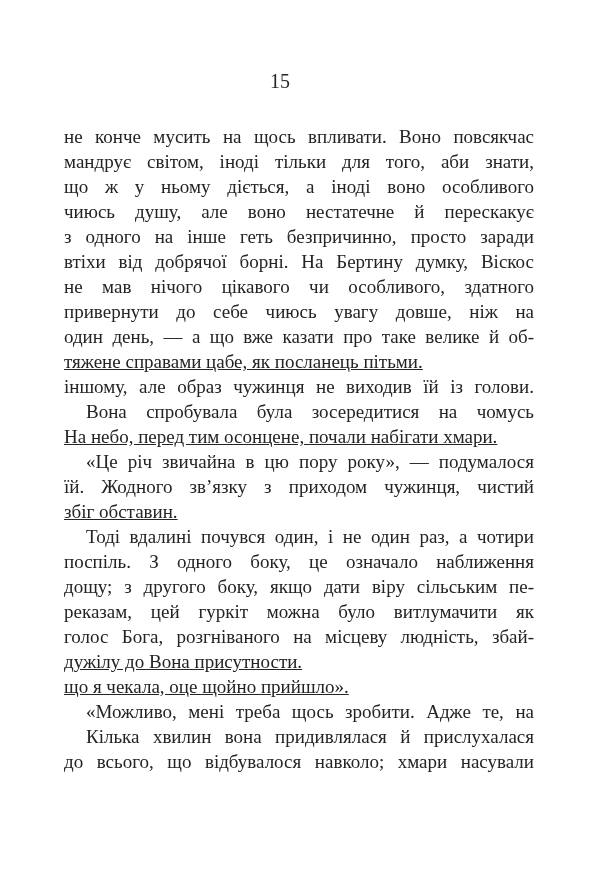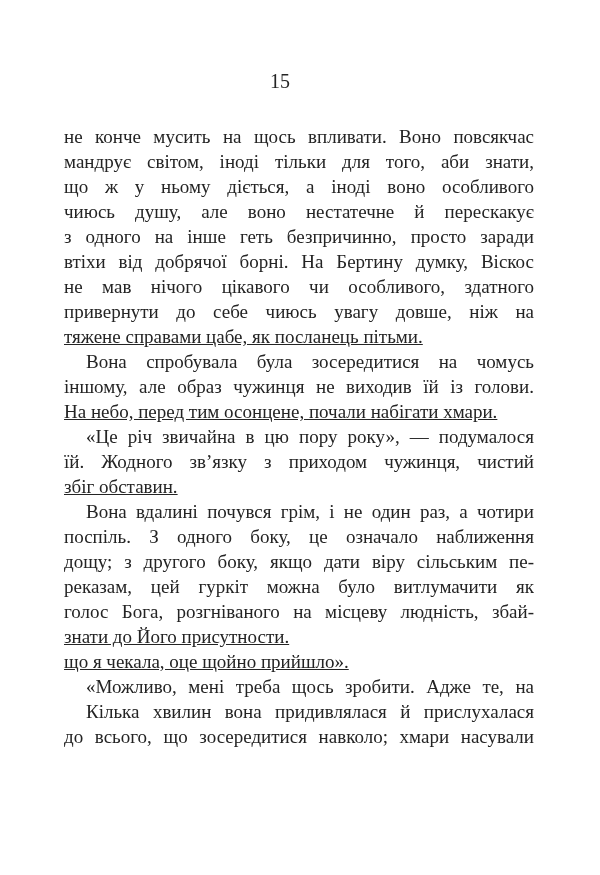--- a/index.html
+++ b/index.html
@@ -59,42 +59,43 @@
   <div class="text-block">
       <div class="paragraph">
         <div class="line">не конче мусить на щось впливати. Воно повсякчас</div>
         <div class="line">мандрує світом, іноді тільки для того, аби знати,</div>
         <div class="line">що ж у ньому діється, а іноді воно особливого</div>
         <div class="line">чиюсь душу, але воно нестатечне й перескакує</div>
         <div class="line">з одного на інше геть безпричинно, просто заради</div>
         <div class="line">втіхи від добрячої борні. На Бертину думку, Віскос</div>
         <div class="line">не мав нічого цікавого чи особливого, здатного</div>
         <div class="line">привернути до себе чиюсь увагу довше, ніж на</div>
+        <div class="line">один день, — а що вже казати про таке велике й об-</div>
         <div class="line last">тяжене справами цабе, як посланець пітьми.</div>
       </div>
       <div class="paragraph indented">
+        <div class="line">іншому, але образ чужинця не виходив їй із голови.</div>
         <div class="line first-indent">Вона спробувала була зосередитися на чомусь</div>
-        <div class="line">іншому, але образ чужинця не виходив їй із голови.</div>
         <div class="line last">На небо, перед тим осонцене, почали набігати хмари.</div>
       </div>
       <div class="paragraph indented">
         <div class="line first-indent">«Це річ звичайна в цю пору року», — подумалося</div>
         <div class="line">їй. Жодного зв’язку з приходом чужинця, чистий</div>
         <div class="line last">збіг обставин.</div>
       </div>
       <div class="paragraph indented">
-        <div class="line first-indent">Вона вдалині почувся грім, і не один раз, а чотири</div>
+        <div class="line first-indent">Тоді вдалині почувся один, і не один раз, а чотири</div>
         <div class="line">поспіль. З одного боку, це означало наближення</div>
         <div class="line">дощу; з другого боку, якщо дати віру сільським пе-</div>
         <div class="line">реказам, цей гуркіт можна було витлумачити як</div>
         <div class="line">голос Бога, розгніваного на місцеву людність, збай-</div>
-        <div class="line last">знати до Його присутности.</div>
+        <div class="line last">дужілу до Вона присутности.</div>
       </div>
       <div class="paragraph indented">
         <div class="line last">що я чекала, оце щойно прийшло».</div>
         <div class="line first-indent">«Можливо, мені треба щось зробити. Адже те, на</div>
       </div>
       <div class="paragraph indented">
         <div class="line first-indent">Кілька хвилин вона придивлялася й прислухалася</div>
-        <div class="line">до всього, що зосередитися навколо; хмари насували</div>
+        <div class="line">до всього, що відбувалося навколо; хмари насували</div>
       </div>
     </div>
 </div>
 
 </body></html>

